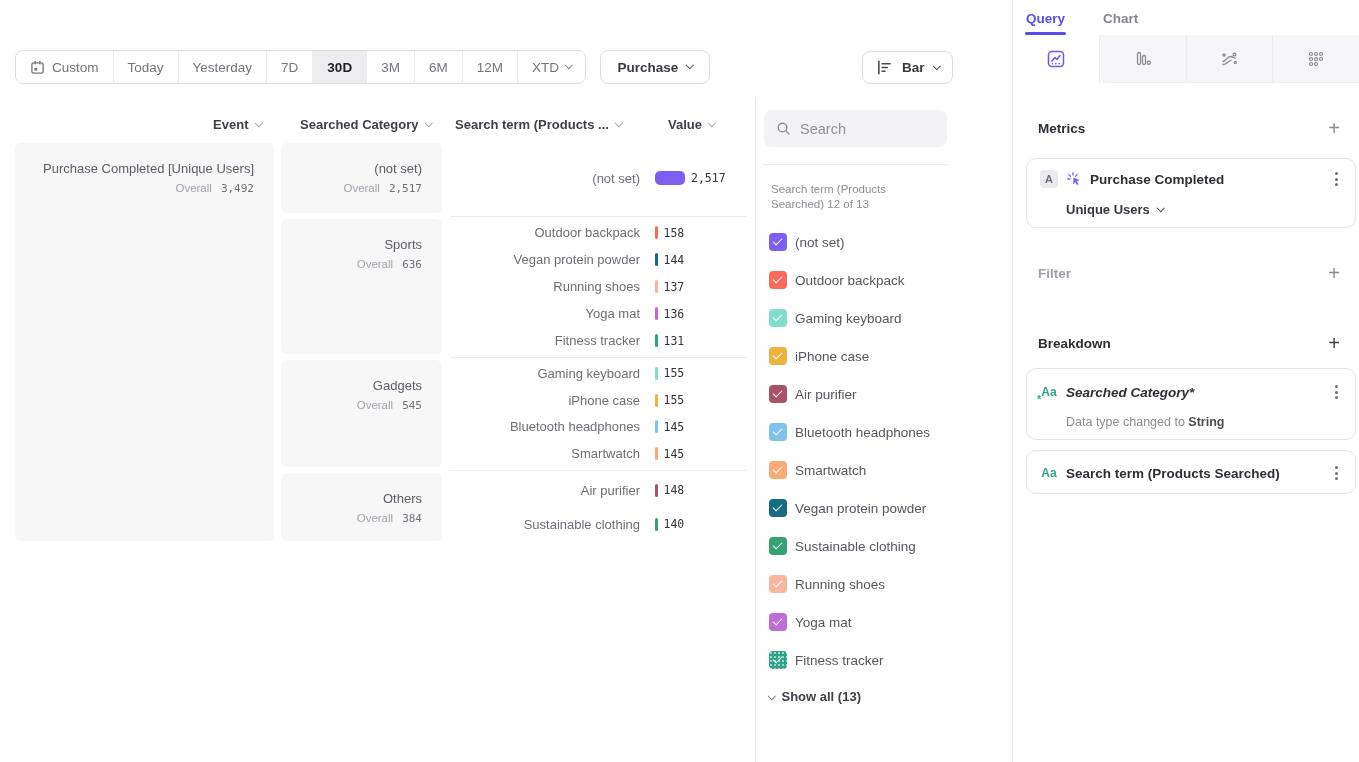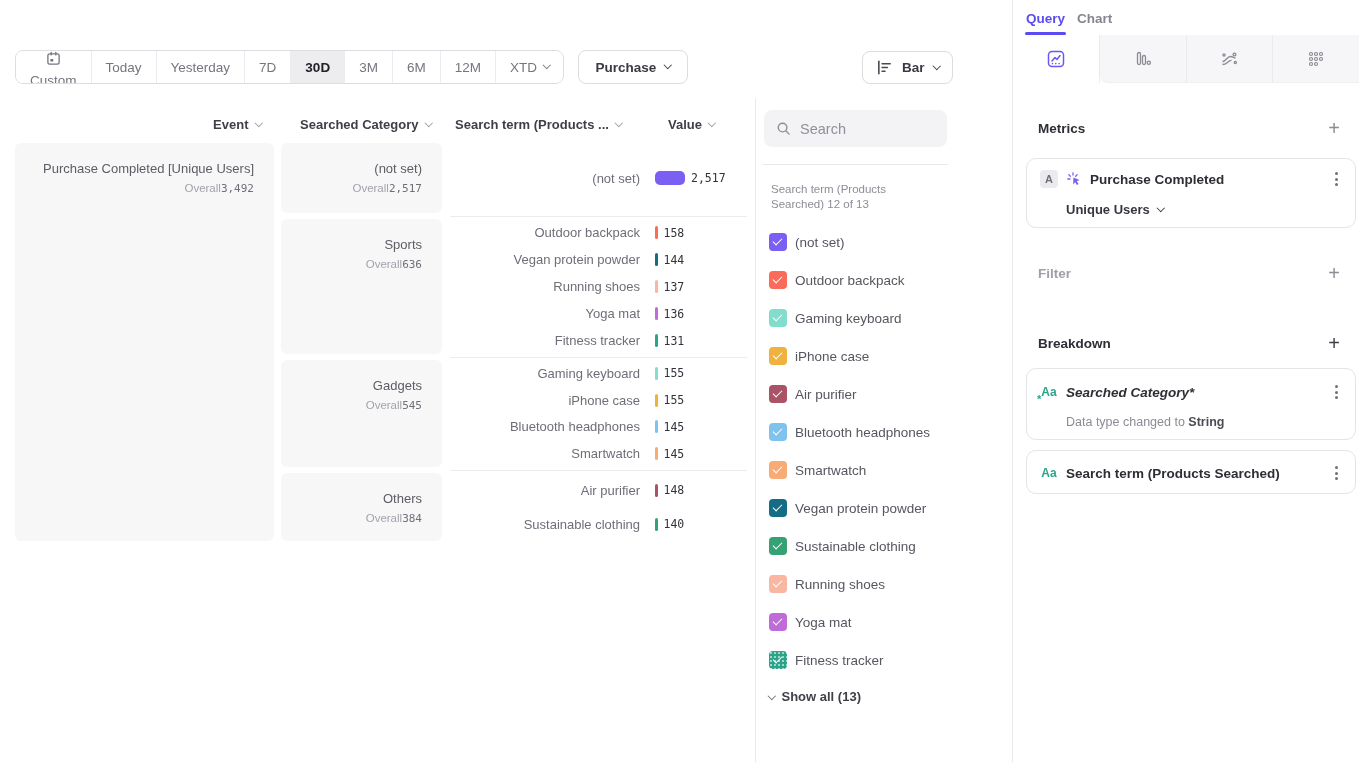--- a/index.html
+++ b/index.html
@@ -20,42 +20,42 @@
   .plus::before { content:"+"; }
   .kebab { display:flex; flex-direction:column; gap:2.5px; align-items:center; padding:3px 4px; cursor:pointer; }
   .kebab i { width:3px; height:3px; border-radius:50%; background:#6f6f78; display:block; }
 
   
   .toolbar { position:absolute; left:15px; top:50px; height:34px; display:flex; gap:14px; }
   .tb-group { display:flex; border:1px solid #dcdce1; border-radius:8px; overflow:hidden; background:#fff; }
   .tb-item { display:flex; align-items:center; gap:7px; padding:0 14px; font-size:13.5px;
     color:#75757e; background:#fff; border:none; border-left:1px solid #ececf0;
     cursor:pointer; font-family:inherit; white-space:nowrap; }
-  .tb-item:first-of-type { border-left:none;flex-direction:column; }
+  .tb-item:first-of-type { border-left:none; }
   .tb-item.selected { background:#ededef; color:#222228; font-weight:700; }
   .icon-slot { display:none; }
   .icon-slot.show { display:inline-flex; align-items:center; }
   .compare-btn, .bartype-btn { display:flex; align-items:center; gap:9px; padding:0 16px;
     border:1px solid #dcdce1; border-radius:8px; background:#fff; font-weight:600;
     color:#3a3a42; font-size:13.5px; cursor:pointer; font-family:inherit; }
   .bartype-btn { position:absolute; left:862px; top:51px; height:33px; padding:0 13px; }
 
   
   .hdr { position:absolute; top:117px; font-size:13px; font-weight:600; color:#3f3f48;
     display:flex; gap:7px; align-items:center; cursor:pointer; }
   .hdr .chev { color:#9a9aa3; }
   #hdr-event { left:15px; width:246px; justify-content:flex-end; }
   #hdr-cat   { left:300px; }
   #hdr-term  { left:455px; }
   #hdr-value { left:668px; }
 
   
   .gcard { position:absolute; background:#f7f7f8; border-radius:6px; padding:18px 20px 0 10px; }
   .gcard .name { font-size:13px; color:#5c5c64; text-align:right; white-space:nowrap; }
-  .gcard .ov { margin-top:6px; display:flex; justify-content:flex-end; align-items:baseline; }
+  .gcard .ov { margin-top:6px; display:flex; justify-content:flex-end; gap:9px; align-items:baseline; }
   .ov-label { font-size:11.5px; color:#a2a2ab; }
   .ov-val { font-size:11px; color:#6f6f78;text-align:right; }
   #event-card { left:15px; top:143px; width:259px; height:398px; }
   #cat-0 { left:281px; top:143px; width:161px; height:70px; }
   #cat-1 { left:281px; top:219px; width:161px; height:135px; }
   #cat-2 { left:281px; top:360px; width:161px; height:107px; }
   #cat-3 { left:281px; top:473px; width:161px; height:68px; }
 
   
   .rows-group { position:absolute; left:450px; width:300px; display:flex; flex-direction:column; justify-content:space-around; }
@@ -90,21 +90,21 @@
   .leg-group-label { margin:17px 0 0 15px; width:145px; font-size:11.5px; line-height:15px; color:#8d8d96; }
   .leg-items { margin:21px 0 0 13px; }
   .leg-row { display:flex; align-items:center; gap:8px; height:18px; margin-bottom:20px; cursor:pointer; }
   .leg-label { font-size:13.5px; color:#56565f; white-space:nowrap; }
   .show-all { margin:0 0 0 13px; display:flex; align-items:center; gap:7px; font-size:13px;
     font-weight:600; color:#3f3f48; cursor:pointer; }
   .show-all .chev { color:#6f6f78; margin-top:-2px; }
 
   
   #query { position:absolute; left:1012px; top:0; right:0; bottom:0; border-left:1px solid #e9e9ec; background:#fff; }
-  .qtabs { display:flex; gap:12px; padding:11px 0 0 13px; }
+  .qtabs { display:flex; gap:38px; padding:11px 0 0 13px; }
   .qtab { font-size:13.5px; font-weight:600; color:#86868f; position:relative; padding-bottom:9px; cursor:pointer; }
   .qtab.active { color:#5b4cf0; }
   .qtab.active::after { content:""; position:absolute; left:-1px; right:-1px; bottom:0; height:3px;
     border-radius:2px; background:#5b4cf0; }
   .icon-bar { display:flex; height:48px; }
   .icell { flex:1; display:flex; align-items:center; justify-content:center; background:#f6f6f8;
     border-left:1px solid #ebebee; border-bottom:1px solid #efeff2; cursor:pointer; }
   .icell.active { background:#fff; border-left:none; border-bottom:none; border-right:1px solid #ebebee; }
   .icell.active + .icell { border-left:none; border-bottom-left-radius:8px; }
 

